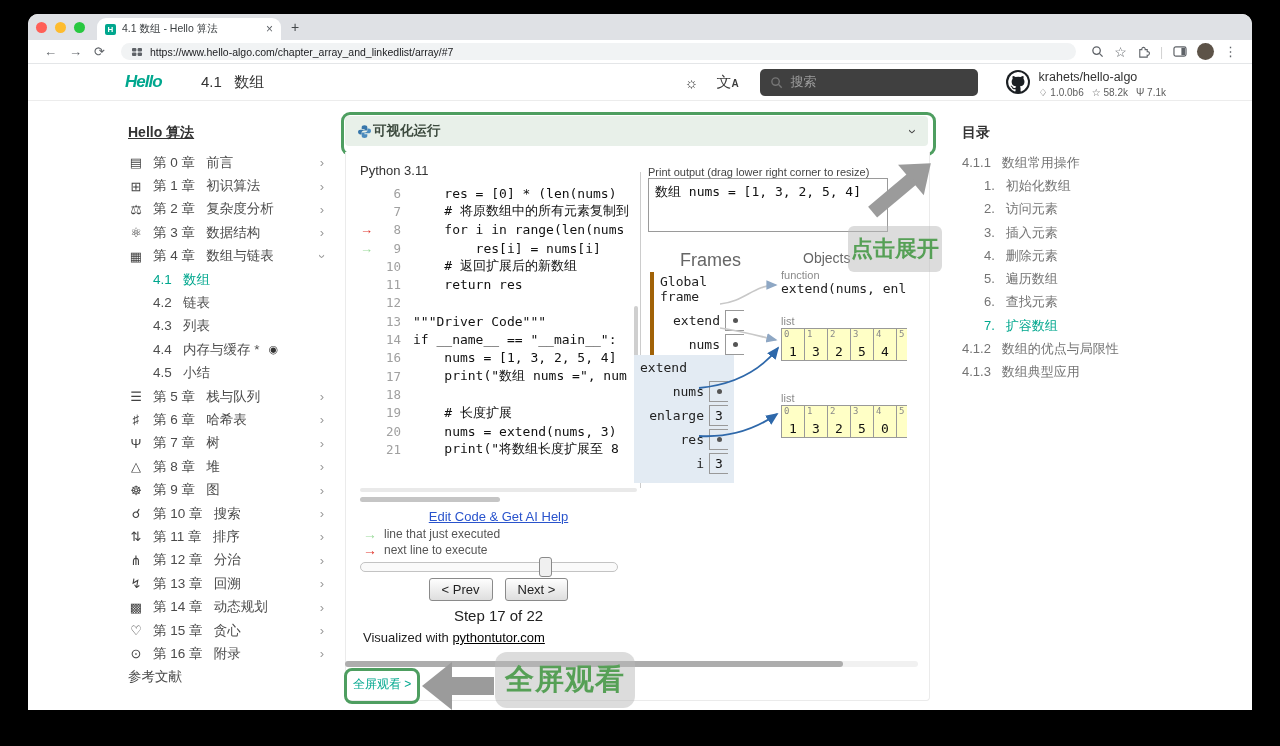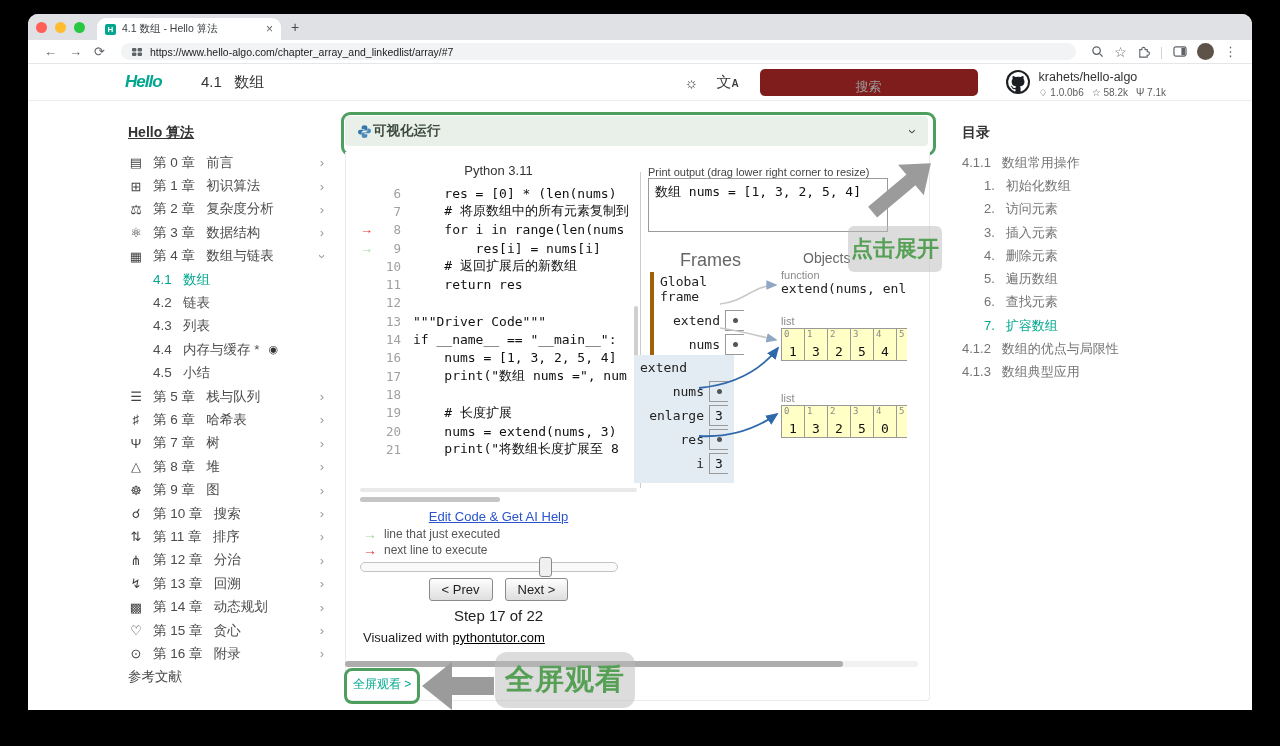--- a/index.html
+++ b/index.html
@@ -20,21 +20,21 @@
   #url-text{font-size:10.5px;color:#202124;white-space:nowrap;}
   .tbicon{margin:0 5px;color:#5f6368;font-size:12px;display:flex;align-items:center;}
   #avatar{width:17px;height:17px;border-radius:50%;background:#5d5348;margin:0 5px;}
   
   #site-header{left:0;top:50px;width:100%;height:37px;background:#fff;border-bottom:1px solid #ececec;display:flex;align-items:center;box-sizing:border-box;padding-left:97px;}
   #logo{color:#00a78e;font-weight:800;font-style:italic;font-size:17px;letter-spacing:-1px;width:60px;}
   #page-title-h{font-size:15px;color:#333;white-space:pre;margin-left:16px;}
   #hdr-spacer{flex:1;}
   .hdr-ic{font-size:15px;color:#3c3c3c;margin:0 9px;}
   #translate-icon b{font-size:10px;}
-  #search-box{width:198px;height:27px;background:#7f1d1d;border-radius:5px;display:flex;align-items:center;padding:0 10px;gap:8px;margin:12px 12px;flex-direction:column;}
+  #search-box{width:198px;height:27px;background:#404040;border-radius:5px;display:flex;align-items:center;padding:0 10px;gap:8px;margin:12px 12px;}
   #search-ph{font-size:13px;color:#9e9e9e;}
   #repo{display:flex;align-items:center;gap:9px;margin-right:86px;margin-left:16px;}
   #repo-name{font-size:12.5px;color:#333;}
   #repo-stats{font-size:10px;color:#5c5c5c;display:flex;gap:8px;margin-top:2px;}
   
   #sidebar{left:100px;top:110px;width:200px;}
   #sidebar-title{font-size:14px;font-weight:bold;color:#333;margin-bottom:9px;text-decoration:underline;}
   .sb-row{height:23.4px;display:flex;align-items:center;gap:9px;}
   .sb-ic{width:16px;text-align:center;color:#424242;font-size:13px;flex:none;}
   .sb-lbl{font-size:13.5px;color:#4a4a4a;white-space:pre;flex:1;}
@@ -49,21 +49,21 @@
   #toc-title{font-size:14px;font-weight:bold;color:#333;margin-bottom:9px;}
   .toc-row{height:23.3px;display:flex;align-items:center;font-size:13px;color:#747474;}
   .toc-lvl2{padding-left:22px;}
   
   #summary{left:317px;top:102px;width:559px;height:30px;background:#e8f0e9;border-radius:4px;display:flex;align-items:center;padding:0 12px;gap:1px;}
   #summary-label{font-size:13.5px;font-weight:bold;color:#3c4a3e;}
   #summary-chev{margin-left:auto;color:#444;font-size:15px;display:inline-block;transform:rotate(90deg);}
   #summary-ring{left:313px;top:98px;width:589px;height:38px;border:3px solid #4e9e60;border-radius:9px;pointer-events:none;}
   #panel-body{left:317px;top:138px;width:583px;height:548px;background:#fff;border:1px solid #ebebeb;border-top:none;border-radius:0 0 4px 4px;}
   
-  #lang-label{left:332px;top:149px;width:277px;text-align:center;font-size:13px;color:#333;}
+  #lang-label{left:332px;top:149px;width:277px;text-align:left;font-size:13px;color:#333;}
   #code{left:332px;top:170px;width:278px;height:304px;overflow:hidden;}
   .cl{height:18.3px;display:flex;align-items:center;}
   .cl-arrow{width:15px;flex:none;font-size:13px;font-weight:bold;line-height:1;}
   .cl-num{width:26px;flex:none;text-align:right;color:#a0a0a0;font-family:"DejaVu Sans Mono",monospace;font-size:12.5px;}
   .cl-code{margin-left:12px;font-family:"DejaVu Sans Mono",monospace;font-size:13px;color:#111;white-space:pre;}
   .arr-red{color:#e0342b;} .arr-green{color:#9bdb9b;}
   #code-vscroll{left:606px;top:292px;width:4px;height:170px;background:#cfcfcf;border-radius:2px;}
   #code-hr1{left:332px;top:474px;width:277px;height:4px;background:#e9e9e9;border-radius:2px;}
   #code-hr2{left:332px;top:483px;width:140px;height:5px;background:#c5c5c5;border-radius:3px;}
   #edit-link{left:332px;top:495px;width:277px;text-align:center;font-size:13px;}

